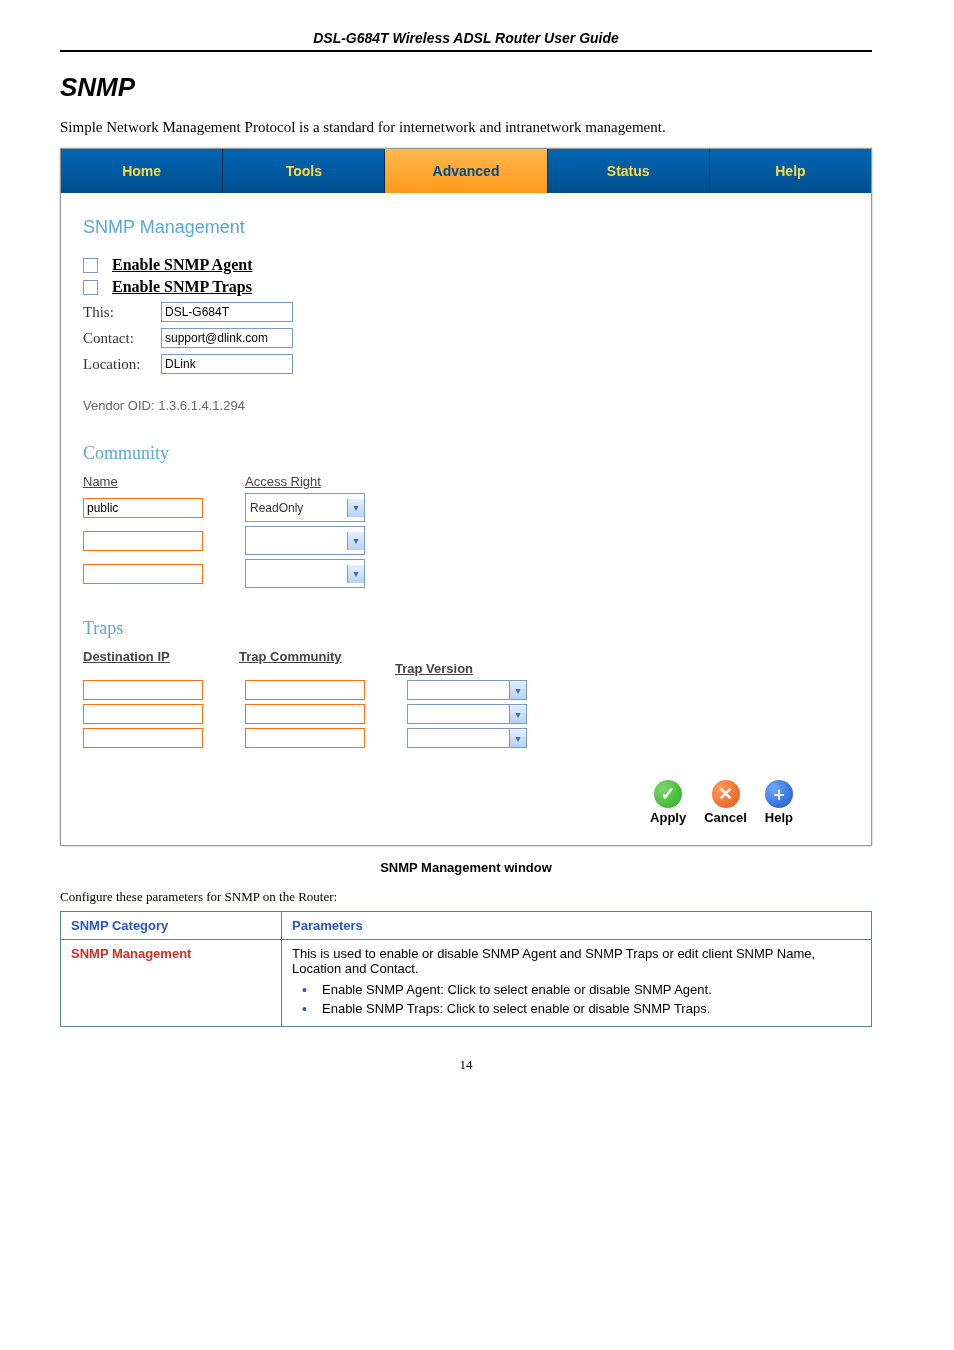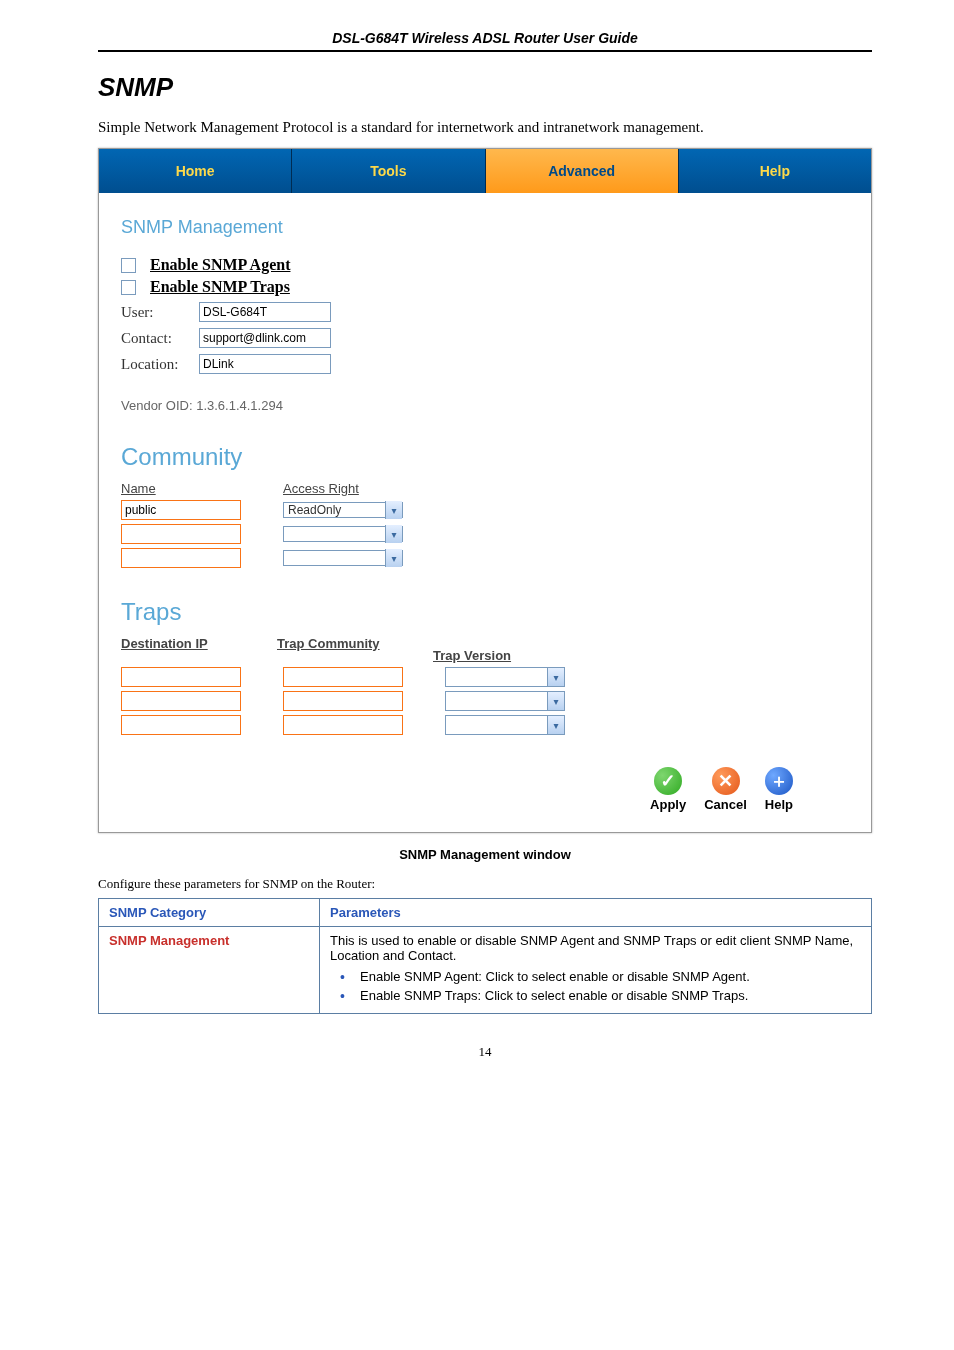--- a/index.html
+++ b/index.html
@@ -5,21 +5,21 @@
   body {
     margin: 0;
     padding: 0;
     font-family: "Times New Roman", Times, serif;
     background: #fff;
     color: #000;
   }
   .page {
     width: 954px;
     margin: 0 auto;
-    padding: 30px 82px 30px 98px;
+    padding: 30px 82px 30px 60px;
     box-sizing: border-box;
   }
   .doc-header {
     text-align: center;
     font-weight: bold;
     font-style: italic;
     font-family: Arial, sans-serif;
     font-size: 14px;
     padding-bottom: 4px;
     border-bottom: 2px solid #000;
@@ -117,37 +117,37 @@
     box-sizing: border-box;
     width: 132px;
   }
   .vendor {
     margin-top: 24px;
     font-size: 13px;
     color: #666;
   }
   .subhdr {
     color: #5aa8d6;
-    font-size: 24px;
+    font-size: 18px;
     margin-top: 30px;
     margin-bottom: 10px;
-    font-family: Liberation Sans, sans-serif;
+    font-family: Liberation Serif, serif;
   }
   .colhdr { text-decoration: underline; font-size: 13px; color: #444; }
   .comm-row {
     display: flex;
     gap: 42px;
     align-items: center;
     margin-bottom: 4px;
   }
   .comm-row .col1 { width: 120px; }
   .comm-row .col2 { width: 120px; }
   .sel {
     width: 100px;
-    height: 16px;
+    height: 29px;
     border: 1px solid #7a9bbd;
     background: #fff;
     display: flex;
     align-items: center;
     justify-content: flex-end;
     padding: 0 0 0 4px;
     box-sizing: border-box;
     font-size: 12px;
   }
   .sel .txt { flex:1; text-align:left; }
@@ -294,37 +294,38 @@
 
   <div class="section-title">SNMP</div>
 
   <div class="intro">Simple Network Management Protocol is a standard for internetwork and intranetwork management.</div>
 
   <div class="ui-box">
     <div class="tabbar">
       <div class="tab tab-inactive">Home</div>
       <div class="tab tab-inactive">Tools</div>
       <div class="tab tab-active">Advanced</div>
+      <div class="tab tab-inactive">Status</div>
       <div class="tab tab-inactive">Help</div>
     </div>
 
     <div class="ui-body">
       <div class="h2">SNMP Management</div>
 
       <div class="chk-row">
         <div class="chk"></div>
         <span class="chk-label">Enable SNMP Agent</span>
       </div>
       <div class="chk-row">
         <div class="chk"></div>
         <span class="chk-label">Enable SNMP Traps</span>
       </div>
 
       <div class="frow">
-        <span class="flabel">User:</span>
+        <span class="flabel">This:</span>
         <input class="tinput" type="text" value="DSL-G684T" style="">
       </div>
       <div class="frow">
         <span class="flabel">Contact:</span>
         <input class="tinput" type="text" value="support@dlink.com" style="">
       </div>
       <div class="frow">
         <span class="flabel">Location:</span>
         <input class="tinput" type="text" value="DLink" style="">
       </div>

